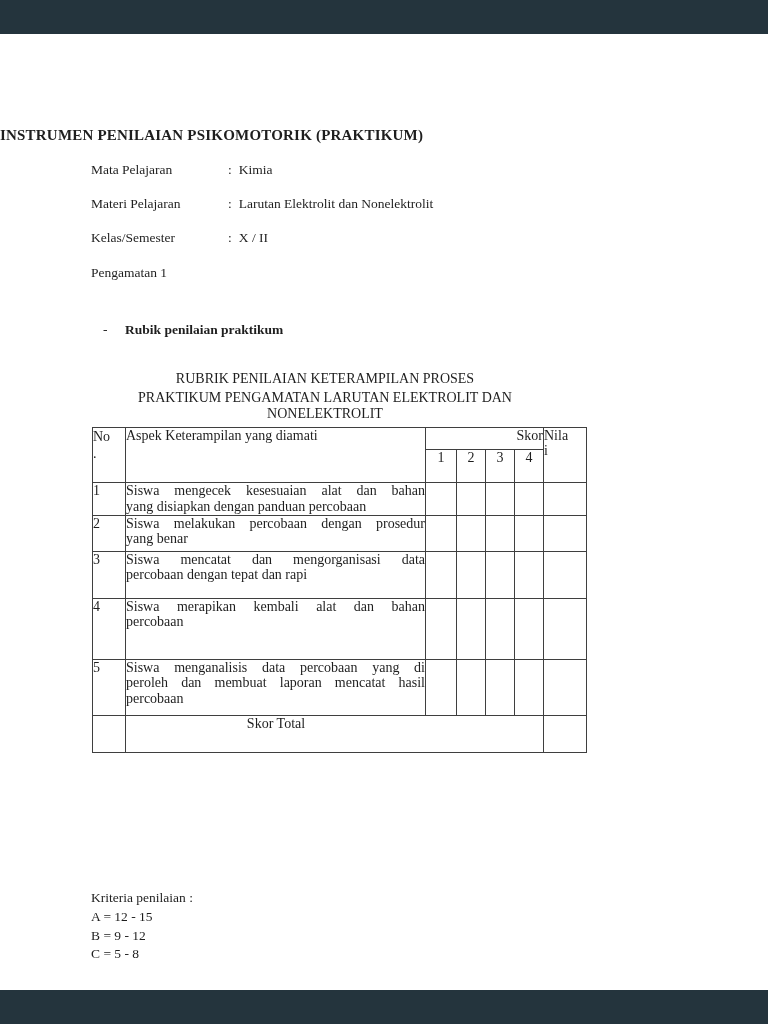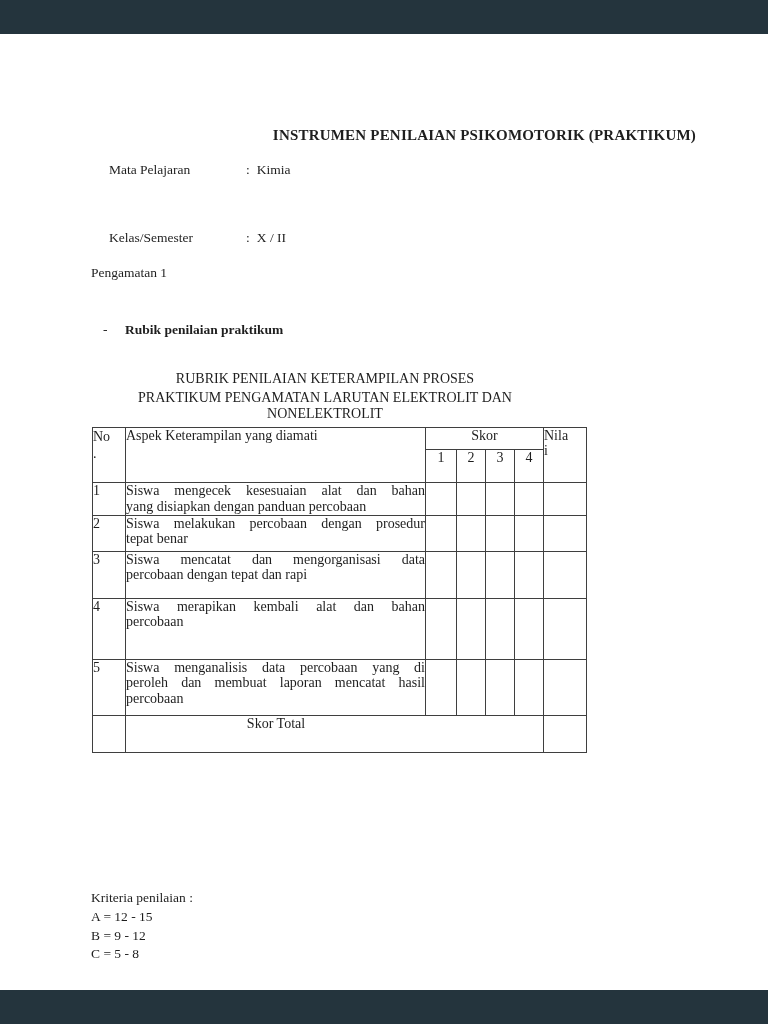--- a/index.html
+++ b/index.html
@@ -12,24 +12,24 @@
   .paper{
     position:absolute;left:0;top:34px;width:768px;height:956px;
     background:#ffffff;
   }
   .viewer-bar{position:absolute;left:0;width:768px;background:#24343d;z-index:5;}
   .bar-top{top:0;height:34px;}
   .bar-bottom{top:990px;height:34px;}
 
   .abs{position:absolute;}
   .doc-title{
-    left:0;top:93px;width:696px;text-align:right;
+    left:0;top:93px;width:696px;text-align:left;
     font-size:15px;font-weight:bold;letter-spacing:.2px;
   }
-  .meta-row{left:109px;font-size:13.5px;white-space:nowrap;}
+  .meta-row{left:91px;font-size:13.5px;white-space:nowrap;}
   .meta-label{display:inline-block;width:137px;}
   .meta-sep{display:inline-block;}
   .meta-val{margin-left:7px;}
   .m1{top:128px;} .m2{top:162px;} .m3{top:196px;}
   .observation{left:91px;top:231px;font-size:13.5px;}
 
   .bullet-line{left:103px;top:288px;font-size:13.5px;font-weight:bold;}
   .bullet-dash{display:inline-block;width:22px;font-weight:normal;}
 
   .rubric-head{left:91px;width:468px;text-align:center;font-size:14px;margin-top:16px;}
@@ -49,36 +49,39 @@
     border:1px solid #3f3f3f;
     padding:0;vertical-align:top;
     overflow:hidden;
   }
   td.c-no{padding:1px 2px 0 7px;}
   td.c-aspek{padding:1px 6px 0 8px;line-height:15.8px;}
   td.c-aspek .jl{text-align:justify;text-align-last:justify;}
   td.c-aspek .ll{text-align:left;}
   td.h-no{vertical-align:top;padding:2px 0 0 8px;line-height:17px;}
   td.h-aspek{vertical-align:middle;padding-left:8px;}
-  td.h-skor{text-align:center;vertical-align:middle;}
+  td.h-skor{text-align:right;vertical-align:middle;}
   td.h-num{text-align:center;vertical-align:middle;}
   td.h-nilai{vertical-align:middle;padding-left:4px;line-height:15px;}
   td.c-score{}
   td.f-span{vertical-align:middle;}
   .ftext{width:300px;text-align:center;}
 </style>
 </head>
 <body>
 
 <div class="paper">
 
   <div class="abs doc-title">INSTRUMEN PENILAIAN PSIKOMOTORIK (PRAKTIKUM)</div>
 
   <div class="abs meta-row m1">
     <span class="meta-label">Mata Pelajaran</span><span class="meta-sep">:</span><span class="meta-val">Kimia</span>
+  </div>
+  <div class="abs meta-row m2">
+    <span class="meta-label">Materi Pelajaran</span><span class="meta-sep">:</span><span class="meta-val">Larutan Elektrolit dan Nonelektrolit</span>
   </div>
   <div class="abs meta-row m3">
     <span class="meta-label">Kelas/Semester</span><span class="meta-sep">:</span><span class="meta-val">X / II</span>
   </div>
 
   <div class="abs observation">Pengamatan 1</div>
 
   <div class="abs bullet-line">
     <span class="bullet-dash">-</span><span>Rubik penilaian praktikum</span>
   </div>
@@ -127,21 +130,21 @@
         <td class="c-score"></td>
         <td class="c-score"></td>
         <td class="c-score"></td>
         <td class="c-score"></td>
       </tr>
 
       <tr style="height:36px">
         <td class="c-no">2</td>
         <td class="c-aspek">
           <div class="jl">Siswa melakukan percobaan dengan prosedur</div>
-          <div class="ll">tepat benar</div>
+          <div class="ll">yang benar</div>
         </td>
         <td class="c-score"></td>
         <td class="c-score"></td>
         <td class="c-score"></td>
         <td class="c-score"></td>
         <td class="c-score"></td>
       </tr>
 
       <tr style="height:47px">
         <td class="c-no">3</td>

